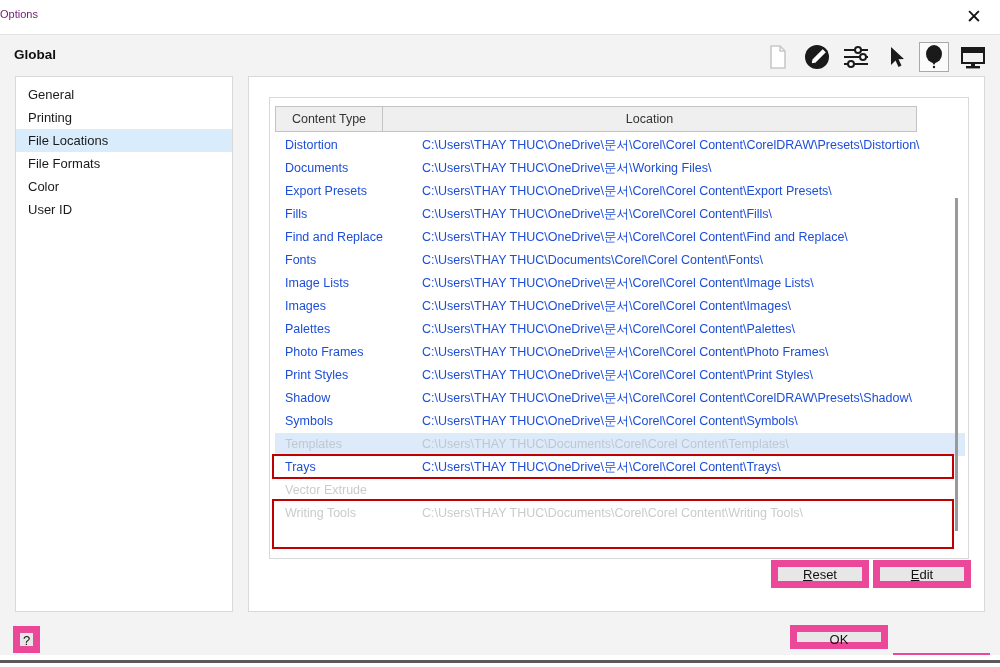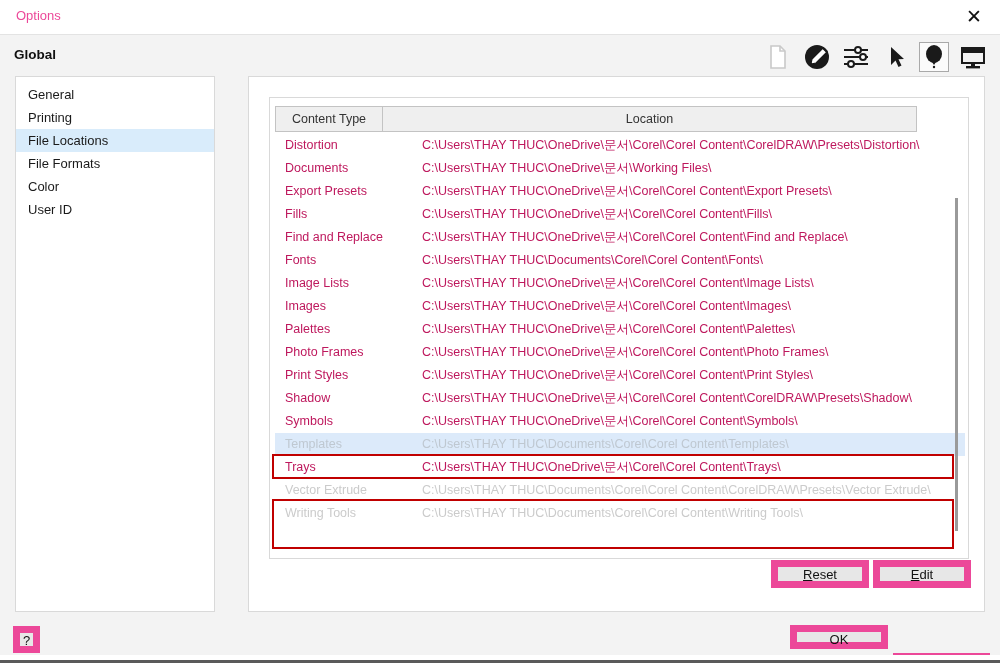--- a/index.html
+++ b/index.html
@@ -1,47 +1,47 @@
 <!DOCTYPE html>
 <html><head>
 <meta charset="utf-8">
 <style>
   * { margin:0; padding:0; box-sizing:border-box; }
   html,body { width:1000px; height:667px; font-family:"Liberation Sans","DejaVu Sans",sans-serif; background:#ffffff; overflow:hidden; }
 
   
   .titlebar { position:absolute; left:0; top:0; width:1000px; height:34px; background:#ffffff; }
-  .title { position:absolute; left:16px; top:8px; font-size:13px; color:#ec4899; }
+  .title { position:absolute; left:0; top:8px; font-size:11px; color:#701a75; }
   .close-btn { position:absolute; right:12px; top:3px; width:28px; height:28px; font-size:19px; color:#111; text-align:center; line-height:28px; cursor:pointer; }
 
   
   .panel { position:absolute; left:0; top:34px; width:1000px; height:621px; background:#f3f3f3; border-top:1px solid #e3e3e3; }
   .section-title { position:absolute; left:14px; top:12px; font-size:13.5px; font-weight:bold; color:#111; }
 
   
   .toolbar { position:absolute; right:12px; top:5px; display:flex; align-items:center; gap:9px; height:34px; }
   .tool { width:30px; height:30px; display:flex; align-items:center; justify-content:center; }
   .tool.selected { background:#fbfbfb; border:1px solid #a9a9a9; }
 
   
-  .sidebar { position:absolute; left:15px; top:41px; width:200px; height:536px; background:#ffffff; border:1px solid #d9d9d9; padding-top:6px; }
+  .sidebar { position:absolute; left:15px; top:41px; width:218px; height:536px; background:#ffffff; border:1px solid #d9d9d9; padding-top:6px; }
   .side-item { height:23px; line-height:23px; padding-left:12px; font-size:13px; color:#1a1a1a; cursor:pointer; }
   .side-item.selected { background:#d9ecfb; }
 
   
   .content { position:absolute; left:248px; top:41px; width:737px; height:536px; background:#ffffff; border:1px solid #d9d9d9; }
 
   
   .tablebox { position:absolute; left:20px; top:20px; width:700px; height:462px; background:#ffffff; border:1px solid #d9d9d9; }
   .thead { position:absolute; left:5px; top:8px; width:668px; height:26px; display:flex; }
   .th { background:#efefef; border:1px solid #c3c3c3; font-size:12.5px; color:#333; text-align:center; line-height:24px; }
   .th.c1 { width:108px; }
   .th.c2 { width:535px; margin-left:-1px; }
   .rows { position:absolute; left:5px; top:36px; width:690px; }
-  .trow { display:flex; height:23px; line-height:23px; font-size:12.5px; color:#be185d; padding-left:10px; }
+  .trow { display:flex; height:23px; line-height:23px; font-size:12.5px; color:#1d4ed8; padding-left:10px; }
   .trow .cell-type { width:132px; flex:none; }
   .trow .cell-loc { flex:1; padding-left:5px; }
   .trow.disabled { color:#cbcbcb; }
   .trow.highlighted { background:#dceafa; color:#bfc8d1; }
 
   .redbox { position:absolute; border:2px solid #c00000; pointer-events:none; }
   .redbox.r1 { left:2px; top:356px; width:682px; height:25px; }
   .redbox.r2 { left:2px; top:401px; width:682px; height:50px; }
 
   .vscroll-thumb { position:absolute; left:685px; top:100px; width:3px; height:333px; background:#9a9a9a; }
@@ -185,21 +185,20 @@
           <div class="trow disabled highlighted">
     <span class="cell-type">Templates</span>
     <span class="cell-loc">C:\Users\THAY THUC\Documents\Corel\Corel Content\Templates\</span>
   </div>
           <div class="trow">
     <span class="cell-type">Trays</span>
     <span class="cell-loc">C:\Users\THAY THUC\OneDrive\문서\Corel\Corel Content\Trays\</span>
   </div>
           <div class="trow disabled">
     <span class="cell-type">Vector Extrude</span>
-    <span class="cell-loc">C:\Users\THAY THUC\Documents\Corel\Corel Content\CorelDRAW\Presets\Vector Extrude\</span>
   </div>
           <div class="trow disabled">
     <span class="cell-type">Writing Tools</span>
     <span class="cell-loc">C:\Users\THAY THUC\Documents\Corel\Corel Content\Writing Tools\</span>
   </div>
         </div>
       <div class="redbox r1"></div>
       <div class="redbox r2"></div>
       <div class="vscroll-thumb"></div>
     </div>

